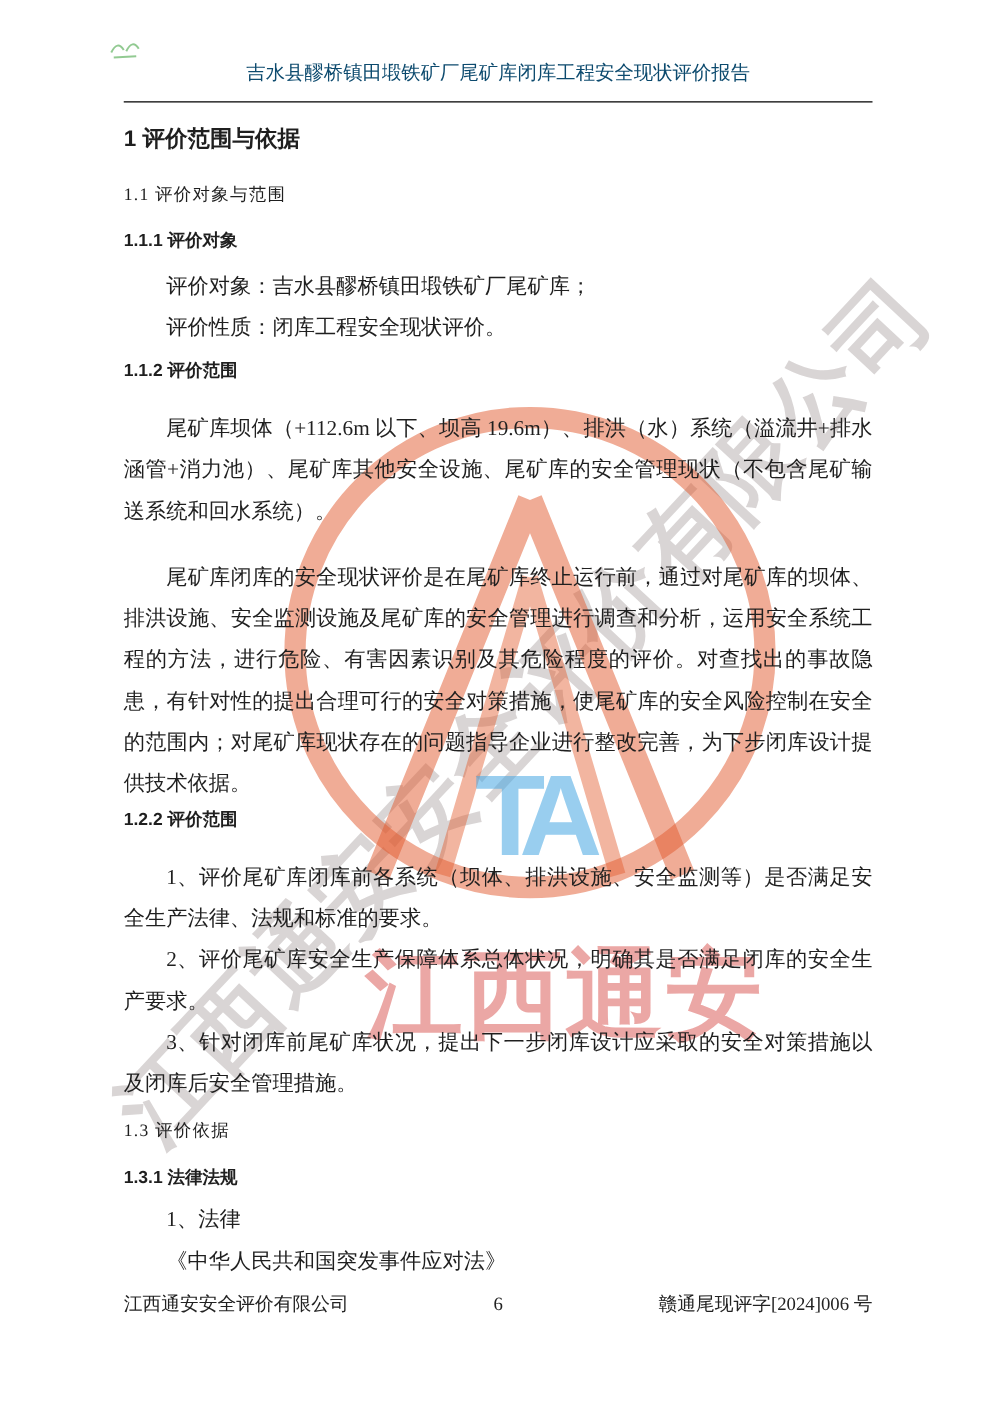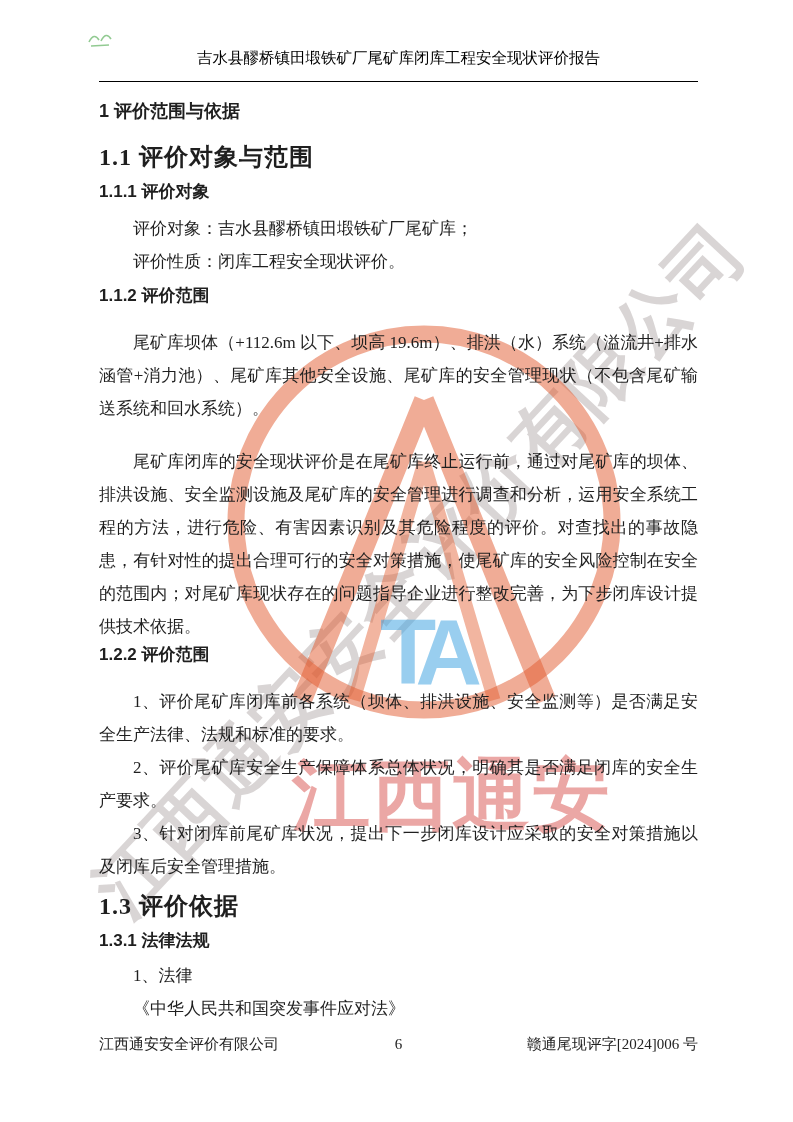--- a/index.html
+++ b/index.html
@@ -27,36 +27,36 @@
     font-family:"Liberation Sans", sans-serif;
     font-size:78px;font-weight:bold;letter-spacing:2px;
     color:rgba(207,46,40,0.42);
     white-space:nowrap;line-height:100px;margin-top:33px;
   }
   .wm-logo{position:absolute;left:218px;top:316px;}
   .green-stamp{position:absolute;left:86px;top:28px;opacity:.55;}
   
   .content{position:absolute;left:99px;right:95px;top:44px;z-index:1;}
   .header-title{
-    text-align:center;font-size:15.5px;color:#000000;
+    text-align:center;font-size:15.5px;color:#0c4a6e;
     padding:4px 0 12px 0;border-bottom:1.5px solid #000;
   }
   .h1{
     font-family:"Liberation Sans", sans-serif;
     font-size:18px;font-weight:bold;margin-top:16px;line-height:26px;
   }
   .h2{
     font-family:"Liberation Serif", serif;
-    font-size:24px;font-weight:bold;letter-spacing:1px;
+    font-size:14px;font-weight:normal;letter-spacing:1px;
     margin-top:22px;line-height:22px;
   }
   .h2-sp{margin-top:12px;}
   .h3{
     font-family:"Liberation Sans", sans-serif;
-    font-size:17px;font-weight:600;margin-top:14px;line-height:20px;
+    font-size:14px;font-weight:600;margin-top:14px;line-height:20px;
   }
   .h3-tight{margin-top:8px;}
   .body-p{
     font-size:17px;line-height:33px;text-align:justify;
     text-indent:2em;margin:0;
   }
   .mt10{margin-top:10px;} .mt4{margin-top:20px;} .mt8{margin-top:8px;} .mt2{margin-top:2px;}
   
   .footer{
     position:absolute;left:99px;right:95px;top:1034px;z-index:1;

